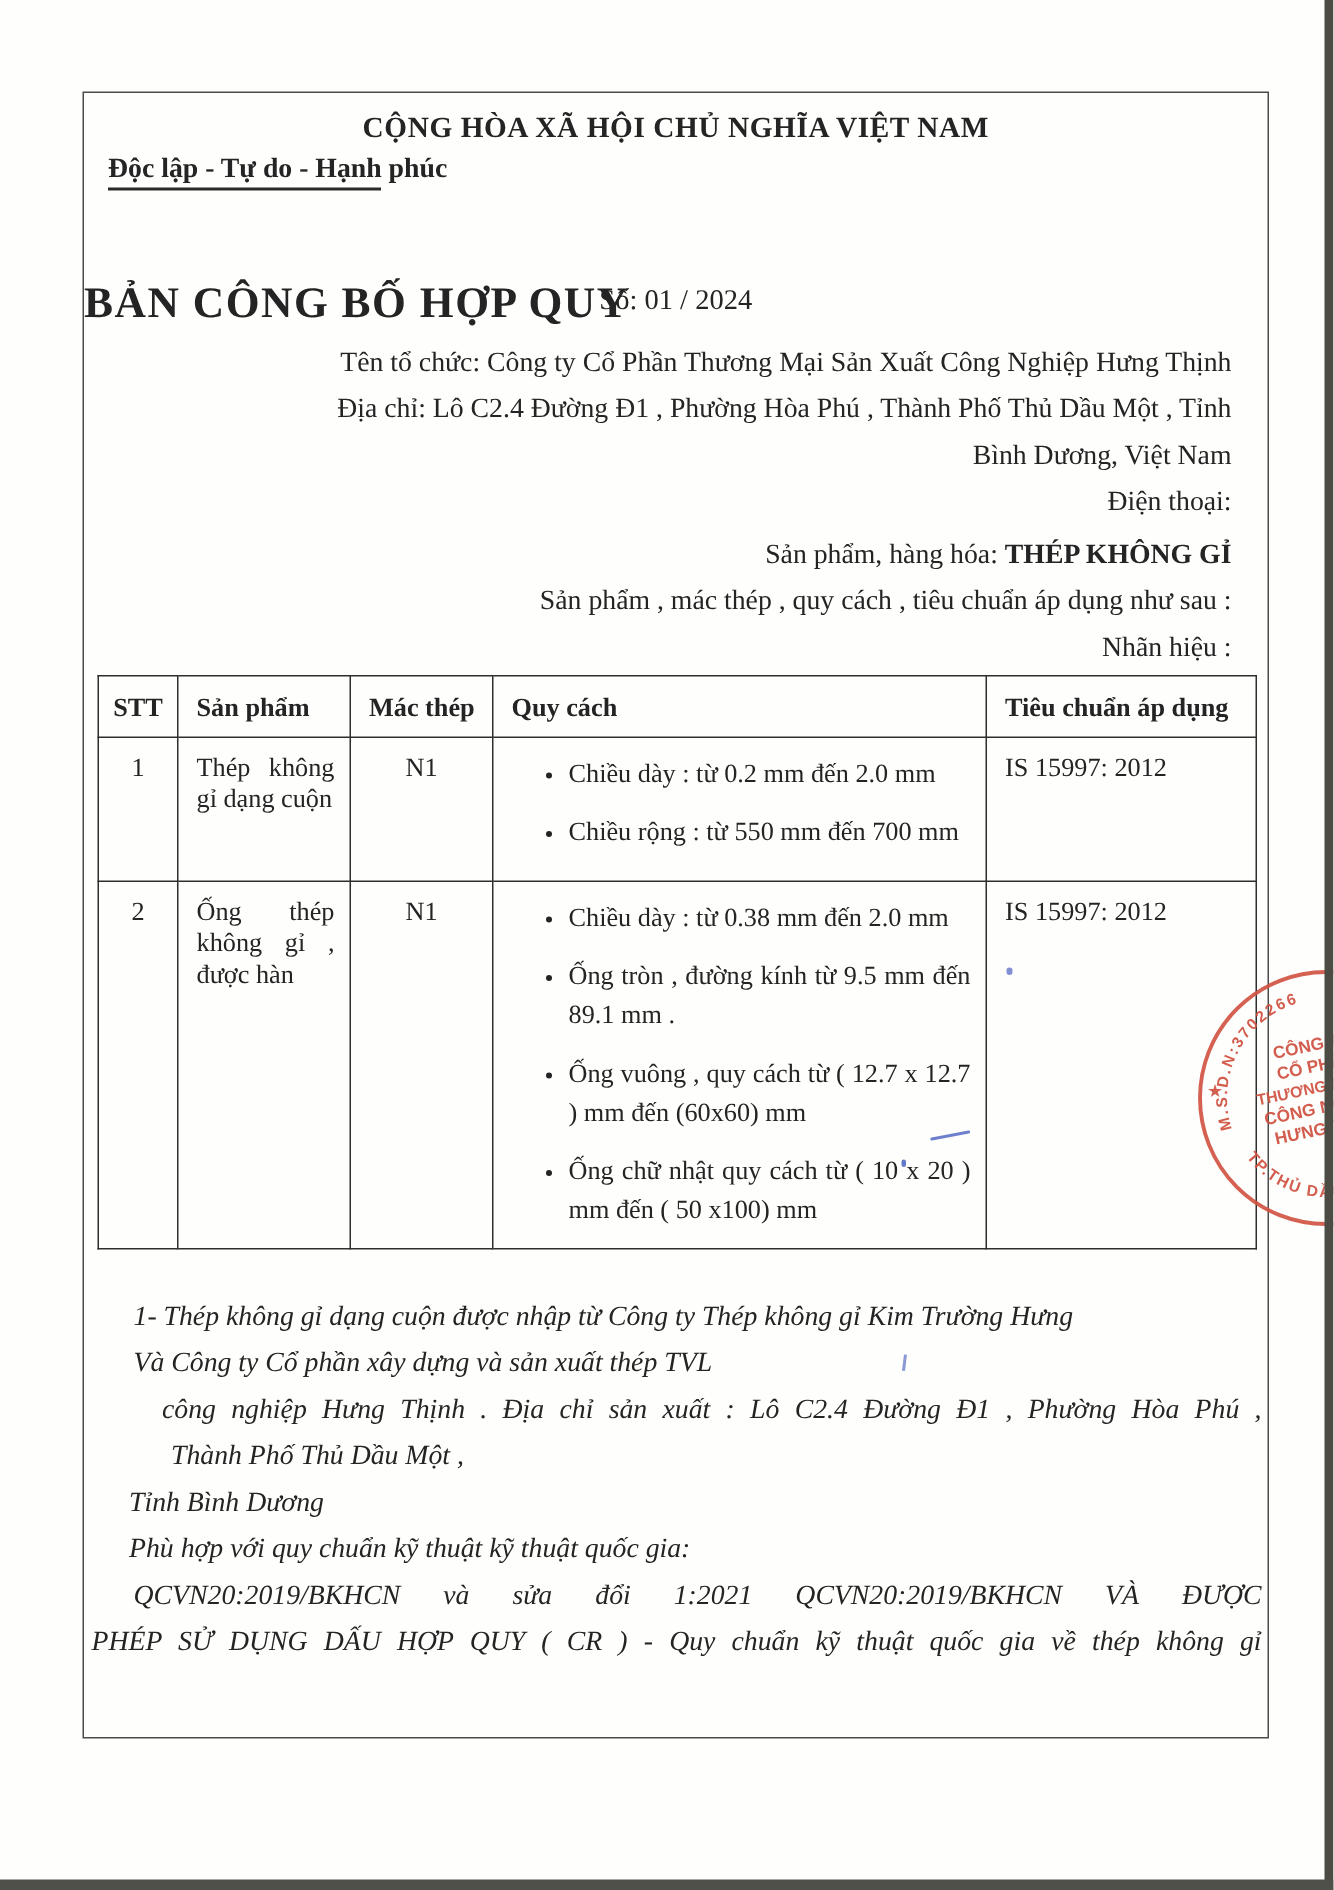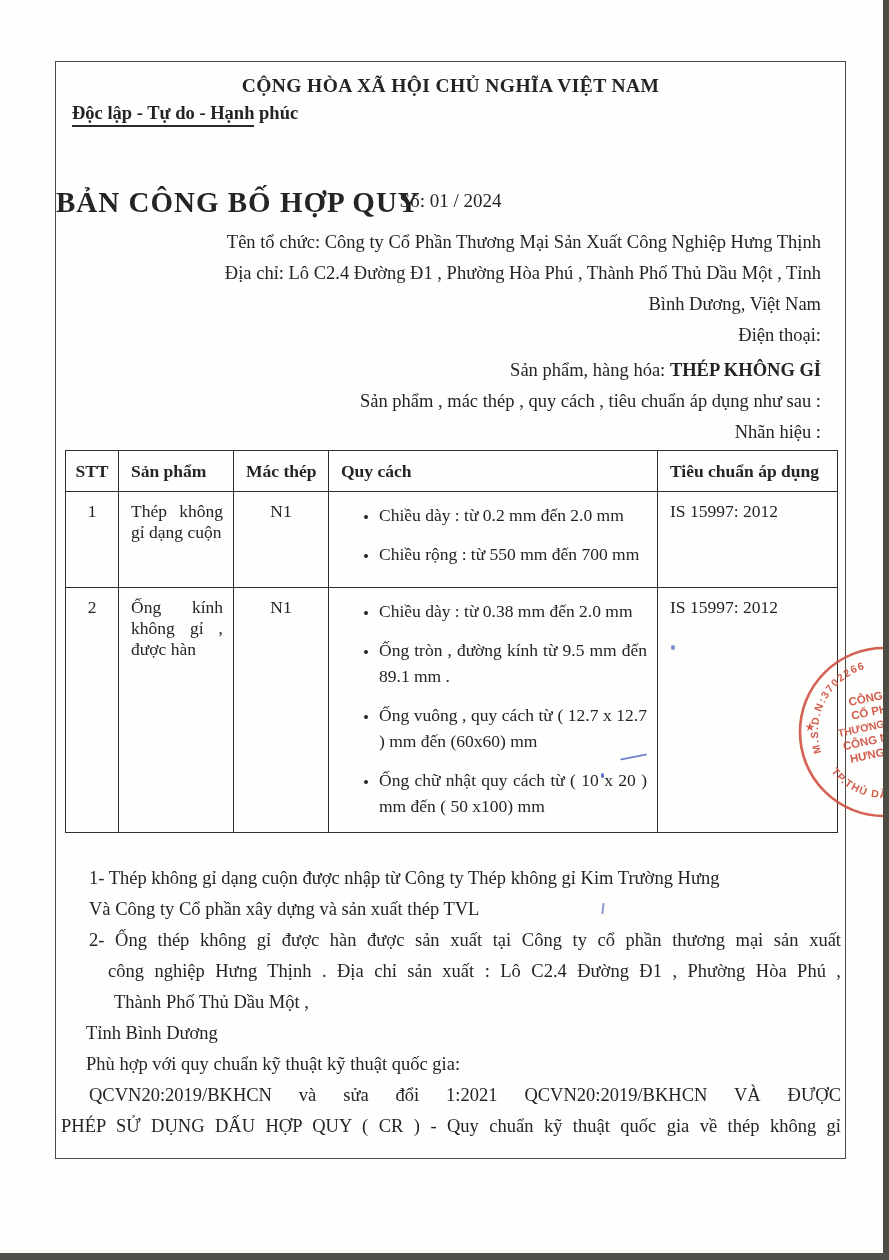--- a/index.html
+++ b/index.html
@@ -54,21 +54,21 @@
   td.c-std{padding:9px 6px 0 12px;}
   tr.row-1{height:96px;}
   tr.row-2{height:234px;}
   .c-spec ul{margin:6px 0 0 0;padding-left:50px;list-style:disc;}
   .c-spec li{margin-bottom:13px;line-height:26px;text-align:justify;padding-right:2px;}
   .c-spec li::marker{font-size:15px;}
   .notes{
     position:absolute;top:801px;left:5px;width:780px;
     font-size:18.5px;line-height:31px;
   }
-  .notes .ln{white-space:normal;}
+  .notes .ln{white-space:normal;font-style:italic;}
   .pl28{padding-left:28px;}
   .pl47{padding-left:47px;}
   .pl53{padding-left:53px;}
   .pl25{padding-left:25px;}
   .jl{text-align:justify;text-align-last:justify;}
   
   .edge-right{position:absolute;right:0;top:0;width:6px;height:1260px;background:#4c4c45;}
   .edge-bottom{position:absolute;left:0;bottom:0;width:889px;height:7px;background:#50504a;}
   
   .ink{position:absolute;background:#3c55bb;}
@@ -129,39 +129,38 @@
         <td class="c-spec">
           <ul>
             <li>Chiều dày : từ 0.2 mm đến 2.0 mm</li>
             <li>Chiều rộng : từ 550 mm đến 700 mm</li>
           </ul>
         </td>
         <td class="c-std">IS 15997: 2012</td>
       </tr>
       <tr class="row-2">
         <td class="c-stt">2</td>
-        <td class="c-prod">Ống kính không gỉ , được hàn</td>
+        <td class="c-prod">Ống thép không gỉ , được hàn</td>
         <td class="c-grade">N1</td>
         <td class="c-spec">
           <ul>
             <li>Chiều dày : từ 0.38 mm đến 2.0 mm</li>
             <li>Ống tròn , đường kính từ 9.5 mm đến 89.1 mm .</li>
             <li>Ống vuông , quy cách từ ( 12.7 x 12.7 ) mm đến (60x60) mm</li>
             <li>Ống chữ nhật quy cách từ ( 10 x 20 ) mm đến ( 50 x100) mm</li>
           </ul>
         </td>
         <td class="c-std">IS 15997: 2012</td>
       </tr>
     </tbody>
   </table>
 
   <div class="notes">
     <div class="ln pl28">1- Thép không gỉ dạng cuộn được nhập từ Công ty Thép không gỉ Kim Trường Hưng</div>
     <div class="ln pl28">Và Công ty Cổ phần xây dựng và sản xuất thép TVL</div>
-    <div class="ln pl28 jl">2- Ống thép không gỉ được hàn được sản xuất tại Công ty cổ phần thương mại sản xuất</div>
     <div class="ln pl47 jl">công nghiệp Hưng Thịnh . Địa chỉ sản xuất : Lô C2.4 Đường Đ1 , Phường Hòa Phú ,</div>
     <div class="ln pl53">Thành Phố Thủ Dầu Một ,</div>
     <div class="ln pl25">Tỉnh Bình Dương</div>
     <div class="ln pl25">Phù hợp với quy chuẩn kỹ thuật kỹ thuật quốc gia:</div>
     <div class="ln pl28 jl">QCVN20:2019/BKHCN và sửa đổi 1:2021 QCVN20:2019/BKHCN VÀ ĐƯỢC</div>
     <div class="ln jl">PHÉP SỬ DỤNG DẤU HỢP QUY ( CR ) - Quy chuẩn kỹ thuật quốc gia về thép không gỉ</div>
   </div>
 
 </div>
 

